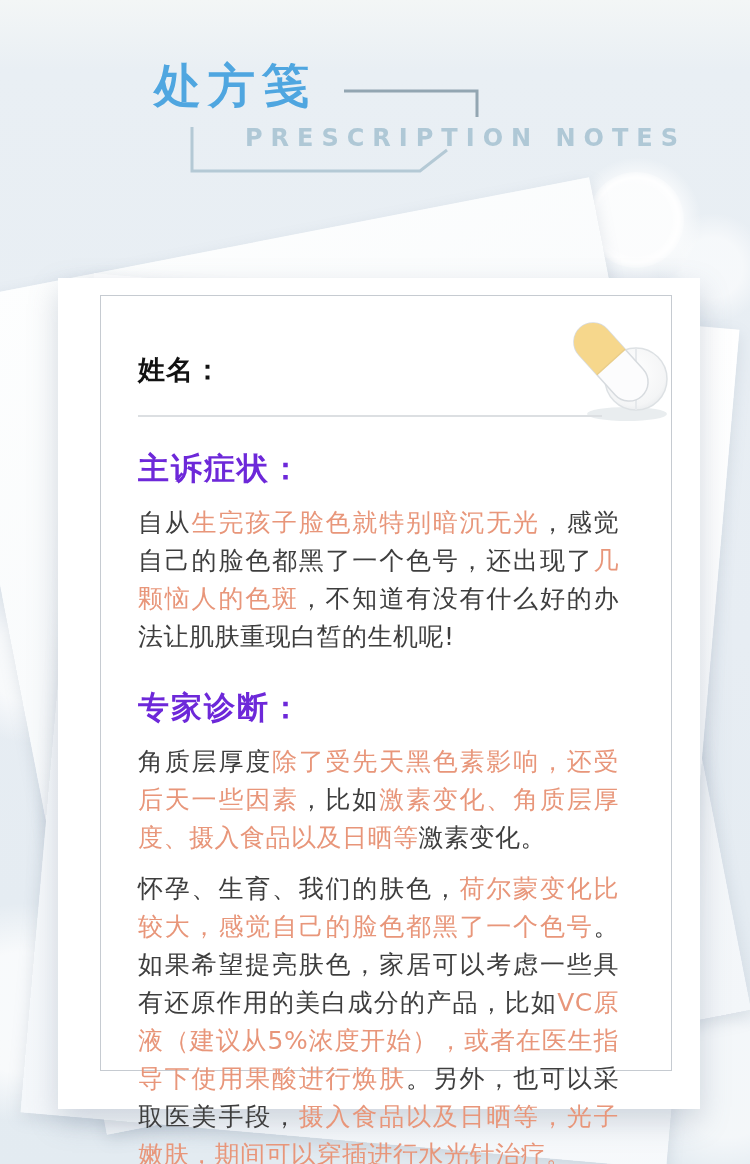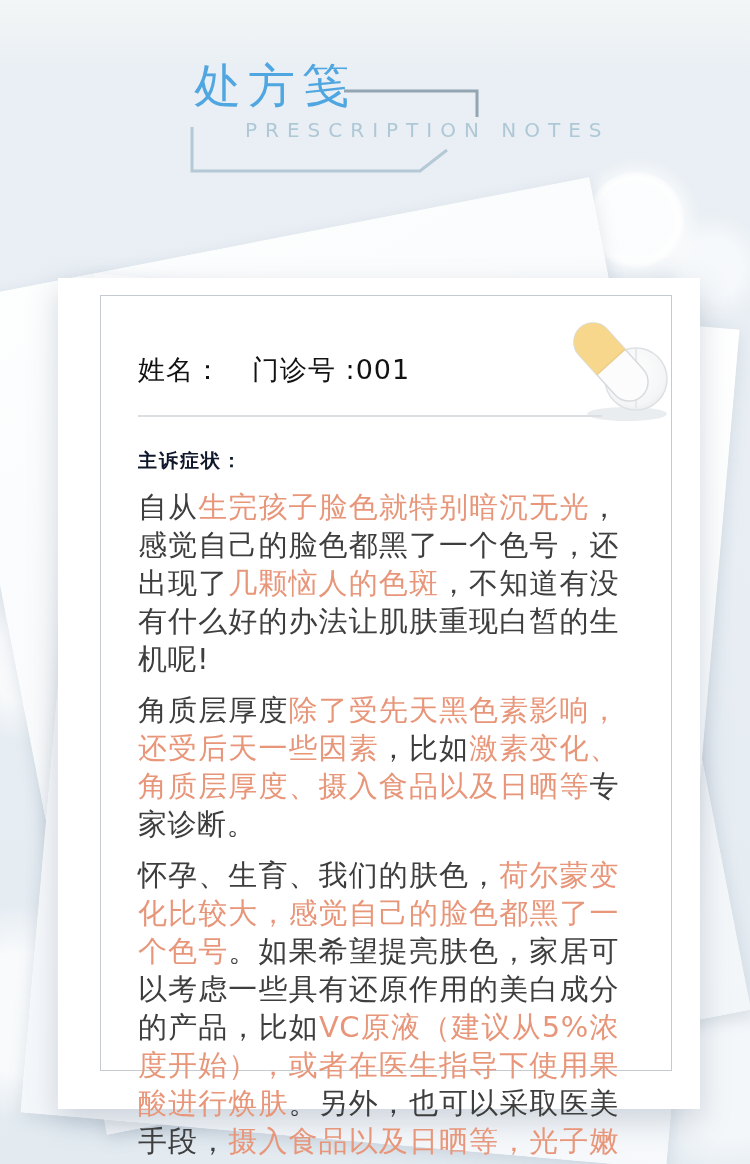--- a/index.html
+++ b/index.html
@@ -19,48 +19,48 @@
       radial-gradient(circle at 4% 57%, rgba(255,255,255,.7) 0 40px, rgba(255,255,255,0) 80px),
       radial-gradient(circle at 3% 87%, rgba(255,255,255,.75) 0 60px, rgba(255,255,255,0) 110px),
       radial-gradient(circle at 97% 93%, rgba(255,255,255,.6) 0 55px, rgba(255,255,255,0) 100px),
       linear-gradient(180deg,#f3f6f6 0%, #e9eff4 6%, #e7edf3 55%, #e3ebf1 100%);
   }
   .bubble-ring{position:absolute;left:588px;top:172px;width:96px;height:96px;border-radius:50%;
     background:radial-gradient(circle, rgba(255,255,255,0) 52%, rgba(255,255,255,.9) 62%, rgba(230,238,244,.0) 75%);}
 
   
   .hdr{position:absolute;left:0;top:0;width:750px;height:230px;}
-  .hdr-title{position:absolute;left:154px;top:62px;font-size:47px;font-weight:400;
-    color:var(--title-blue,#4FA6E0);letter-spacing:7px;line-height:1;margin-left:40px;}
-  .hdr-sub{position:absolute;left:245px;top:118px;font-size:20px;font-weight:400;
+  .hdr-title{position:absolute;left:154px;top:62px;font-size:47px;font-weight:700;
+    color:var(--title-blue,#4FA6E0);letter-spacing:7px;line-height:1;}
+  .hdr-sub{position:absolute;left:245px;top:124px;font-size:24px;font-weight:700;
     color:var(--subtitle-blue,#AFC8D6);letter-spacing:8px;white-space:nowrap;}
   .hdr-lines{position:absolute;left:0;top:0;}
 
   
   .sheet{position:absolute;background:#fff;}
   .sheet-a{left:20px;top:232px;width:656px;height:848px;transform:rotate(-11deg);
     background:linear-gradient(160deg,#fdfefe 0%,#f3f6f9 100%);
     box-shadow:0 6px 16px rgba(110,130,150,.18);}
   .sheet-b{left:56px;top:300px;width:648px;height:842px;transform:rotate(5deg);
     background:linear-gradient(200deg,#ffffff 0%,#f4f7fa 100%);
     box-shadow:0 6px 16px rgba(110,130,150,.18);}
   .card{left:58px;top:278px;width:642px;height:831px;background:#fff;
     box-shadow:0 12px 28px rgba(100,120,145,.28);}
 
   .card-border{position:absolute;left:42px;top:17px;width:572px;height:776px;
     border:1px solid var(--border-gray,#c6cbd1);box-sizing:border-box;}
   .card-content{position:absolute;left:37px;top:0;width:481px;}
 
   .name-row{margin-top:56px;display:flex;align-items:baseline;
-    font-size:27px;font-weight:400;color:#121212;letter-spacing:1px;white-space:nowrap;}
+    font-size:27px;font-weight:700;color:#121212;letter-spacing:1px;white-space:nowrap;}
   .clinic{margin-left:30px;}
   .divider{margin-top:27px;width:464px;height:2px;background:#dcdfe2;}
 
-  .sec-heading{margin-top:31px;font-size:19px;font-weight:800;color:#0f172a;letter-spacing:2px;}
-  .body-para{margin:13px 0 0 0;font-size:29px;line-height:38px;letter-spacing:.5px;
+  .sec-heading{margin-top:31px;font-size:31px;font-weight:800;color:#6d28d9;letter-spacing:2px;}
+  .body-para{margin:13px 0 0 0;font-size:25px;line-height:38px;letter-spacing:.5px;
     color:var(--body-dark,#3e3e3e);text-align:justify;}
   .body-para .hl{color:var(--hl-orange,#E8967A);}
   .sec-heading + .body-para{margin-top:14px;}
 
   .pill-wrap{position:absolute;left:468px;top:18px;width:110px;height:110px;}
 </style>
 </head>
 <body>
 
 <div class="stage">
@@ -99,27 +99,27 @@
             <rect x="-19" y="-46" width="38" height="92" rx="19" fill="#fcfcfd" stroke="#d7dbdf" stroke-width="1.5"></rect>
             <path d="M -19 0 L -19 -27 A 19 19 0 0 1 19 -27 L 19 0 Z" fill="#f6d78c"></path>
             <line x1="-19" y1="0" x2="19" y2="0" stroke="#e9cd89" stroke-width="1.5"></line>
           </g>
         </svg>
       </div>
 
       <div class="card-content">
         <div class="name-row">
           <span>姓名：</span>
-          <span class="clinic"><span>门诊号 :</span><span>001</span></span>
         </div>
         <div class="divider"></div>
         <div>
             <div class="sec-heading">主诉症状：</div>
             <p class="body-para"><span class="plain">自从</span><span class="hl">生完孩子脸色就特别暗沉无光</span><span class="plain">，感觉自己的脸色都黑了一个色号，还出现了</span><span class="hl">几颗恼人的色斑</span><span class="plain">，不知道有没有什么好的办法让肌肤重现白皙的生机呢!</span></p>
-            <p class="body-para"><span class="plain">角质层厚度</span><span class="hl">除了受先天黑色素影响，还受后天一些因素</span><span class="plain">，比如</span><span class="hl">激素变化、角质层厚度、摄入食品以及日晒等</span><span class="plain">专家诊断。</span></p>
+            <div class="sec-heading">专家诊断：</div>
+            <p class="body-para"><span class="plain">角质层厚度</span><span class="hl">除了受先天黑色素影响，还受后天一些因素</span><span class="plain">，比如</span><span class="hl">激素变化、角质层厚度、摄入食品以及日晒等</span><span class="plain">激素变化。</span></p>
             <p class="body-para"><span class="plain">怀孕、生育、我们的肤色，</span><span class="hl">荷尔蒙变化比较大，感觉自己的脸色都黑了一个色号</span><span class="plain">。如果希望提亮肤色，家居可以考虑一些具有还原作用的美白成分的产品，比如</span><span class="hl">VC原液（建议从5%浓度开始），或者在医生指导下使用果酸进行焕肤</span><span class="plain">。另外，也可以采取医美手段，</span><span class="hl">摄入食品以及日晒等，光子嫩肤，期间可以穿插进行水光针治疗。</span></p>
           </div>
       </div>
 
     </div>
   </div>
 
 </div>
 
 </body></html>

